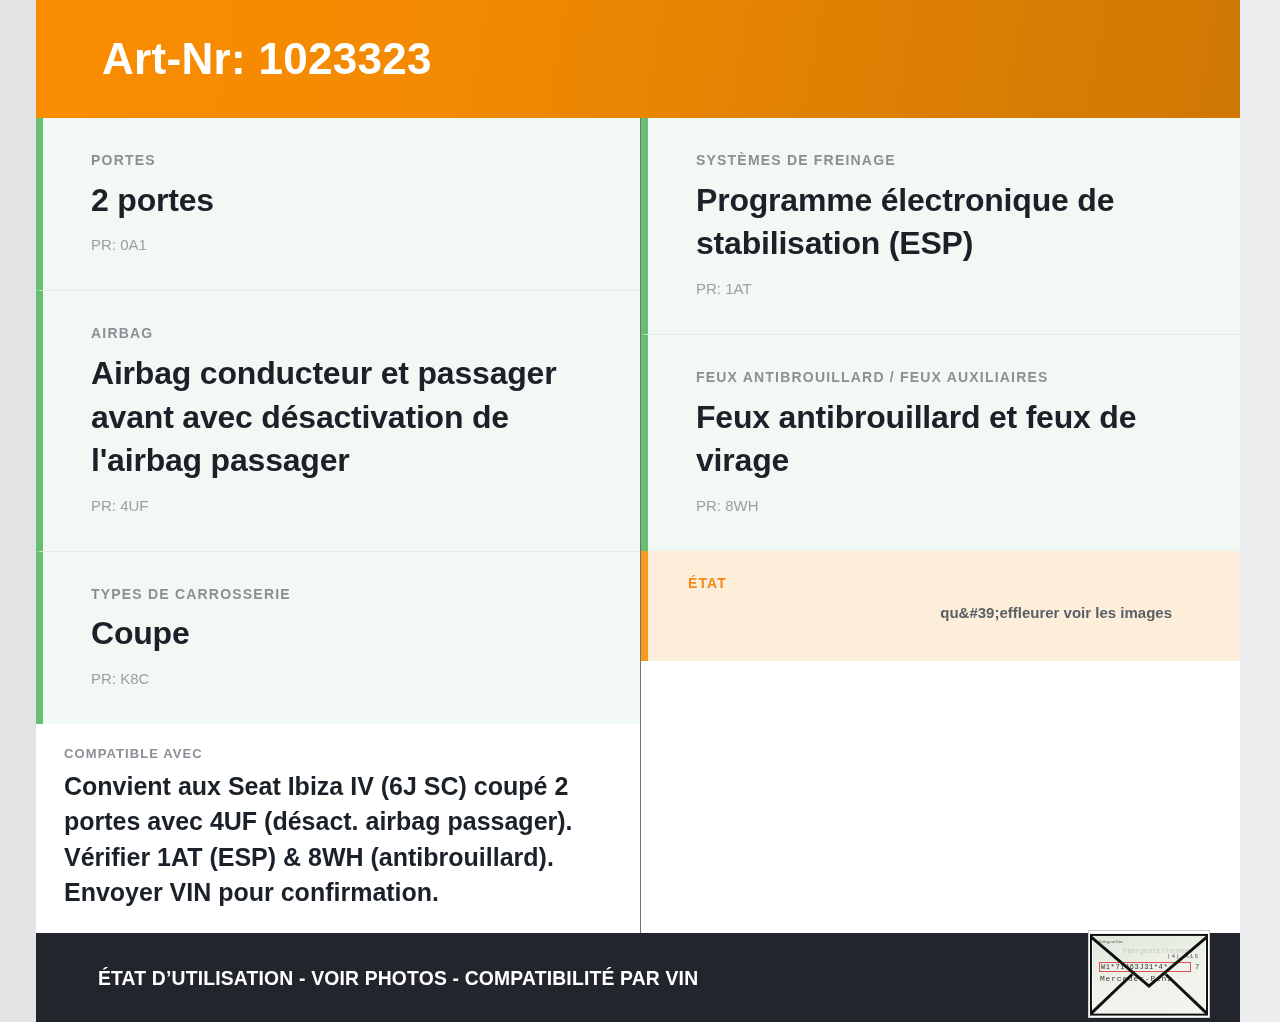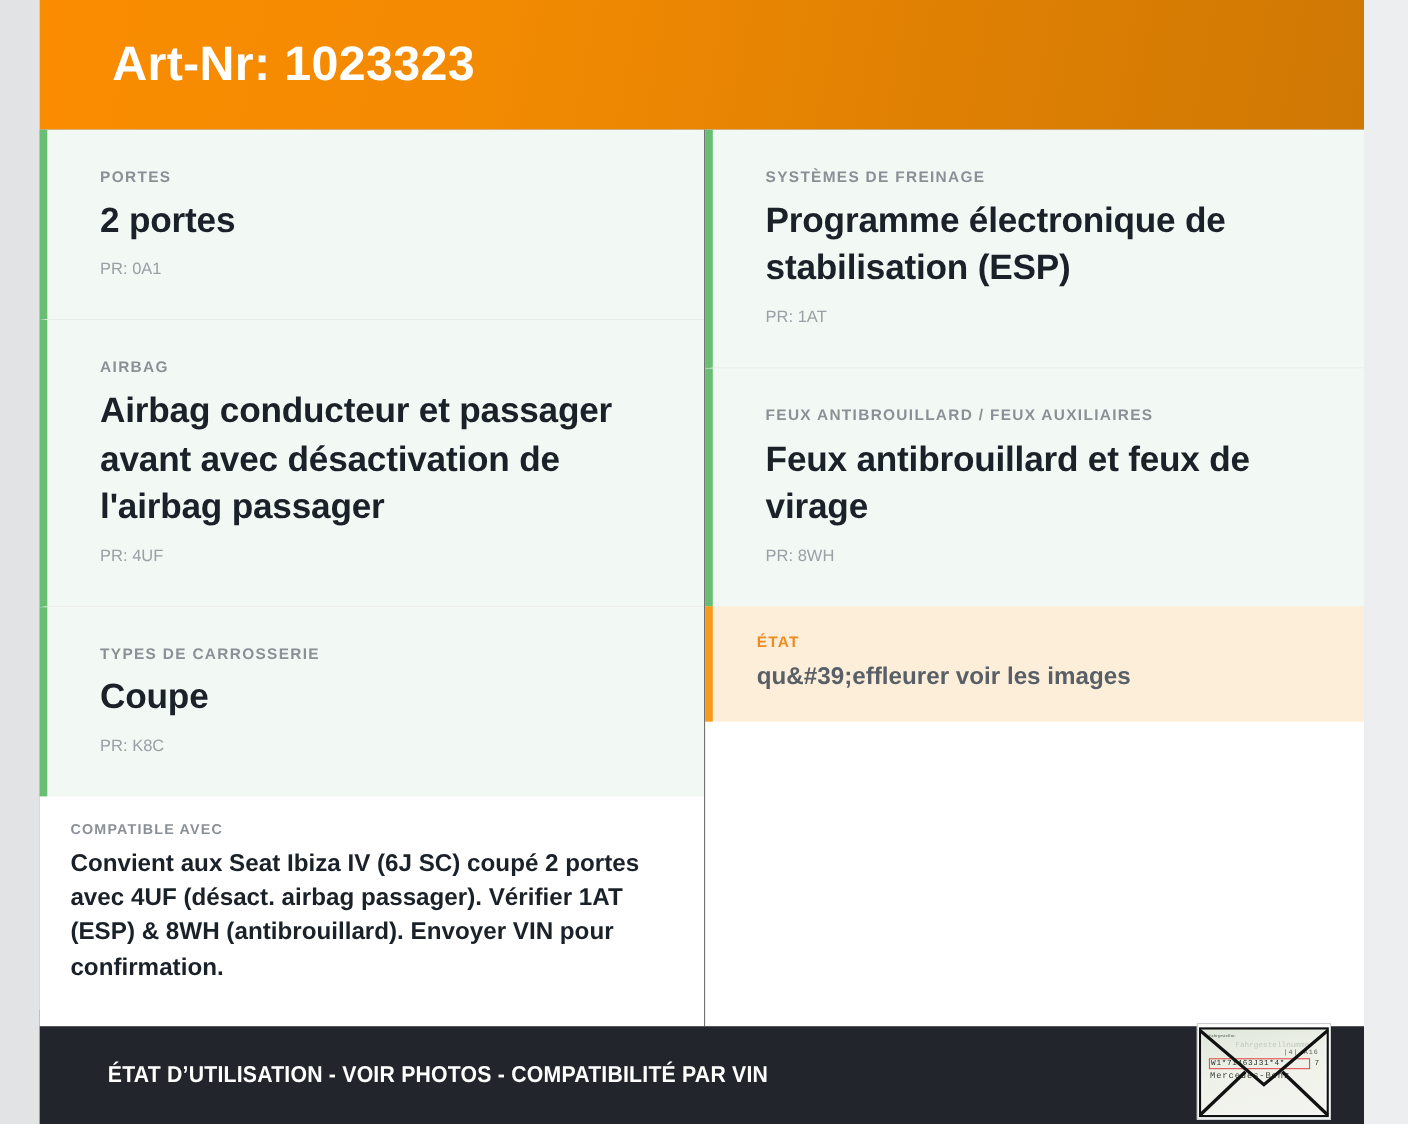--- a/index.html
+++ b/index.html
@@ -50,21 +50,21 @@
   }
 
   
   .columns {
     position: absolute;
     left: 36px;
     top: 118px;
     width: 1204px;
     height: 815px;
     display: flex;
-    background: #0f172a;
+    background: #ef4444;
   }
   .col {
     position: relative;
     background: #ffffff;
   }
   .col-left  { width: 604px; }
   .col-right { width: 600px; border-left: 1px solid #737373; }
 
   
   .card {
@@ -106,42 +106,43 @@
     border-left: 7px solid #f89b1c;
     border-bottom: none;
     padding: 24px 56px 26px 40px;
   }
   .card-warn .card-label {
     color: #f08a1b;
     letter-spacing: 1.1px;
     margin-bottom: 10px;
   }
   .card-warn .warn-text {
-    font-size: 22px;
+    font-size: 15px;
     font-weight: bold;
     color: #585f66;
     line-height: 1.3;
-    margin: 0;
+    margin: 12px;
+    text-align: right;
   }
 
   
   .compat {
     background: #ffffff;
     padding: 22px 40px 24px 28px;
   }
   .compat-label {
     font-size: 13px;
     font-weight: bold;
     letter-spacing: 1.1px;
     color: #8a9096;
     text-transform: uppercase;
     margin: 0 0 8px 0;
   }
   .compat-text {
-    font-size: 22px;
+    font-size: 25px;
     font-weight: bold;
     color: #1b2128;
     line-height: 1.42;
     margin: 0;
     max-width: 556px;
   }
 
   
   .footer {
     position: absolute;

